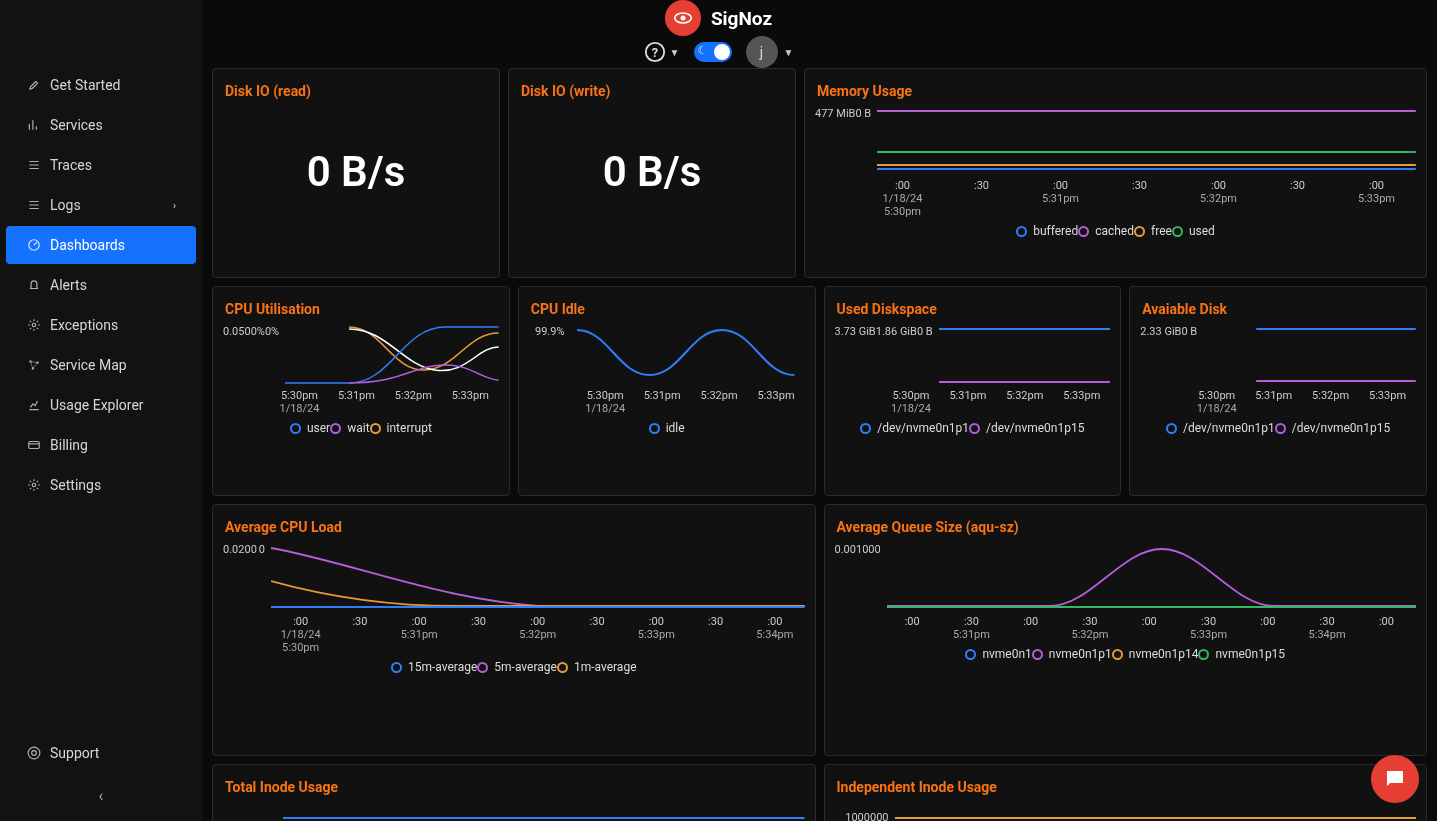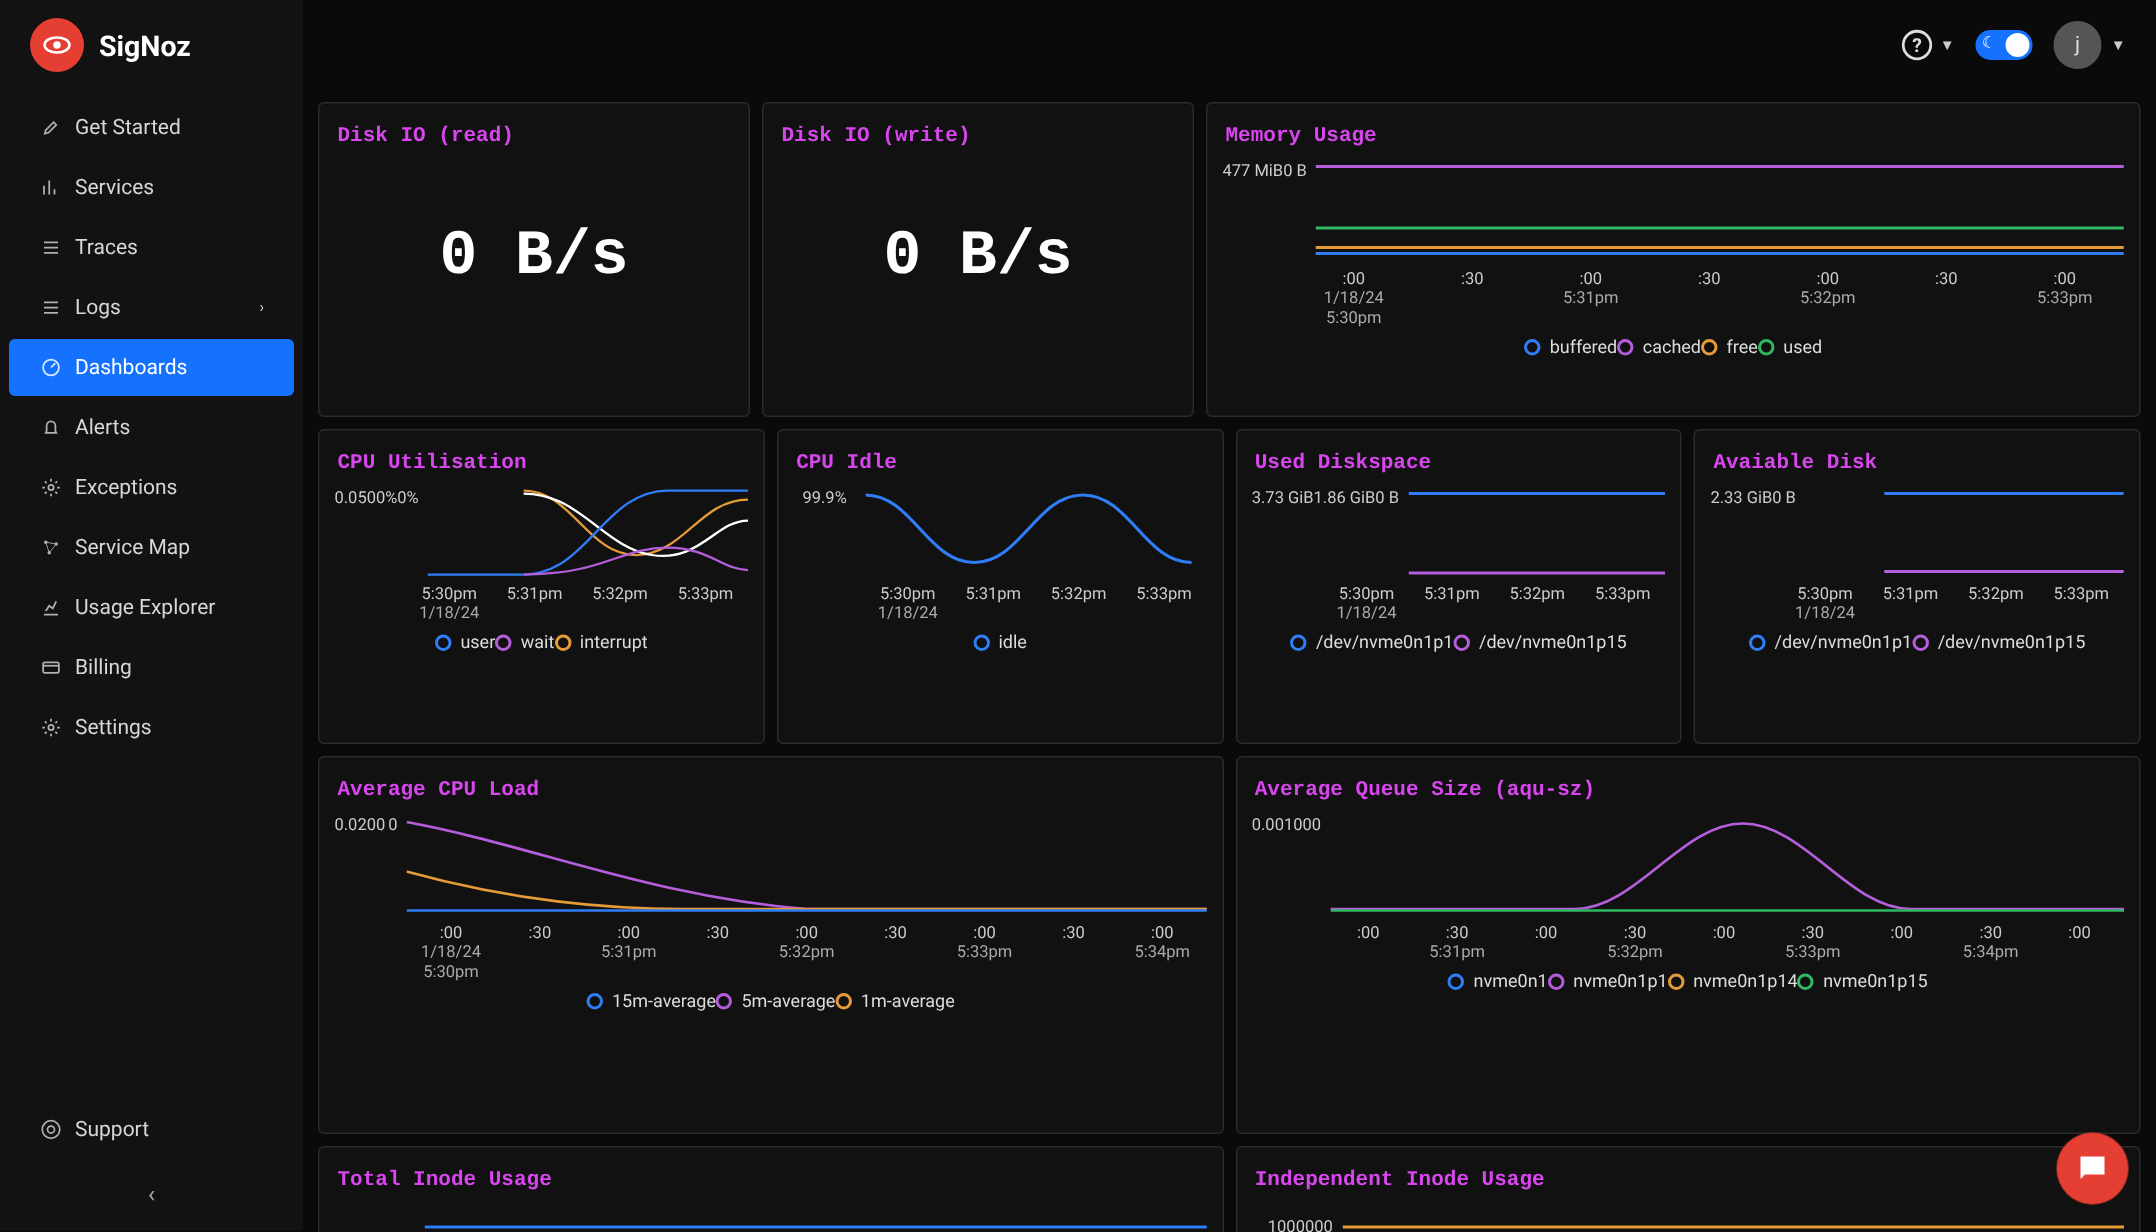--- a/index.html
+++ b/index.html
@@ -1,20 +1,20 @@
 <!DOCTYPE html>
 <html><head>
 <meta charset="utf-8">
 <style>
 * { margin:0; padding:0; box-sizing:border-box; font-family:-apple-system,BlinkMacSystemFont,"Segoe UI",Roboto,sans-serif; }
 body { background:#0a0a0a; color:#fff; width:1437px; height:821px; overflow:hidden; position:relative;}
 .app { display:flex; width:100%; height:100%; }
 
 
-.topbar { position:absolute; top:0; left:0; right:0; height:60px; display:flex; align-items:center; justify-content:space-between; padding:0 20px; z-index:20; }
+.topbar { position:absolute; top:0; left:0; right:0; height:60px; display:flex; align-items:center; justify-content:space-between; padding:0 20px; z-index:20;flex-direction:column; }
 .brand { display:flex; align-items:center; gap:10px; }
 .logo { width:36px; height:36px; background:#e43f32; border-radius:50%; display:flex; align-items:center; justify-content:center; }
 .brand-name { font-size:19px; font-weight:700; }
 .topbar-right { display:flex; align-items:center; gap:14px; }
 .help-group { display:flex; align-items:center; gap:4px; }
 .caret { font-size:10px; color:#ccc; }
 .toggle { width:38px; height:20px; background:#1472ff; border-radius:10px; position:relative; display:flex; align-items:center; padding:2px; }
 .toggle-dot { width:16px; height:16px; border-radius:50%; background:#fff; margin-left:auto; }
 .toggle-moon { position:absolute; left:4px; top:2px; font-size:11px; color:#fff; }
 .avatar-group { display:flex; align-items:center; gap:6px; }
@@ -32,22 +32,22 @@
 
 
 .main { flex:1; padding:68px 10px 10px 10px; overflow:auto; }
 .grid { display:grid; gap:8px; }
 .row1 { grid-template-columns: 288px 288px 1fr; }
 .row2 { grid-template-columns: repeat(4,1fr); }
 .row3 { grid-template-columns: 1fr 1fr; }
 .row4 { grid-template-columns: 1fr 1fr; }
 
 .panel { background:#111; border:1px solid #2b2b2b; border-radius:4px; padding:10px; position:relative; overflow:hidden; }
-.panel-title { font-size:14px; font-weight:700; color:#d946ef; padding:4px 2px 8px;font-family:Liberation Mono, monospace; }
-.stat { font-size:42px; font-weight:600; text-align:center; padding:40px 0;font-family:Liberation Mono, monospace; }
+.panel-title { font-size:14px; font-weight:700; color:#f97316; padding:4px 2px 8px; }
+.stat { font-size:42px; font-weight:600; text-align:center; padding:40px 0; }
 .legend { display:flex; justify-content:center; font-size:12px; color:#ddd; padding-top:6px; flex-wrap:wrap; }
 .leg { display:flex; align-items:center; gap:6px; }
 .swatch { width:11px; height:11px; border-radius:50%; border:2px solid; background:transparent; flex-shrink:0; }
 .chart-body { height:68px; position:relative; display:flex; }
 .chart-body.sm { height:60px; }
 .ylabels { display:flex; flex-direction:row; justify-content:space-between; font-size:11px; color:#ccc; text-align:center; padding-right:6px; min-width:48px; }
 .plot { flex:1; position:relative; }
 .plot svg { width:100%; height:100%; }
 .xaxis { display:flex; justify-content:space-between; font-size:11px; color:#ccc; padding:4px 0 0 48px; }
 .xaxis .tick { text-align:center; flex:1; }

